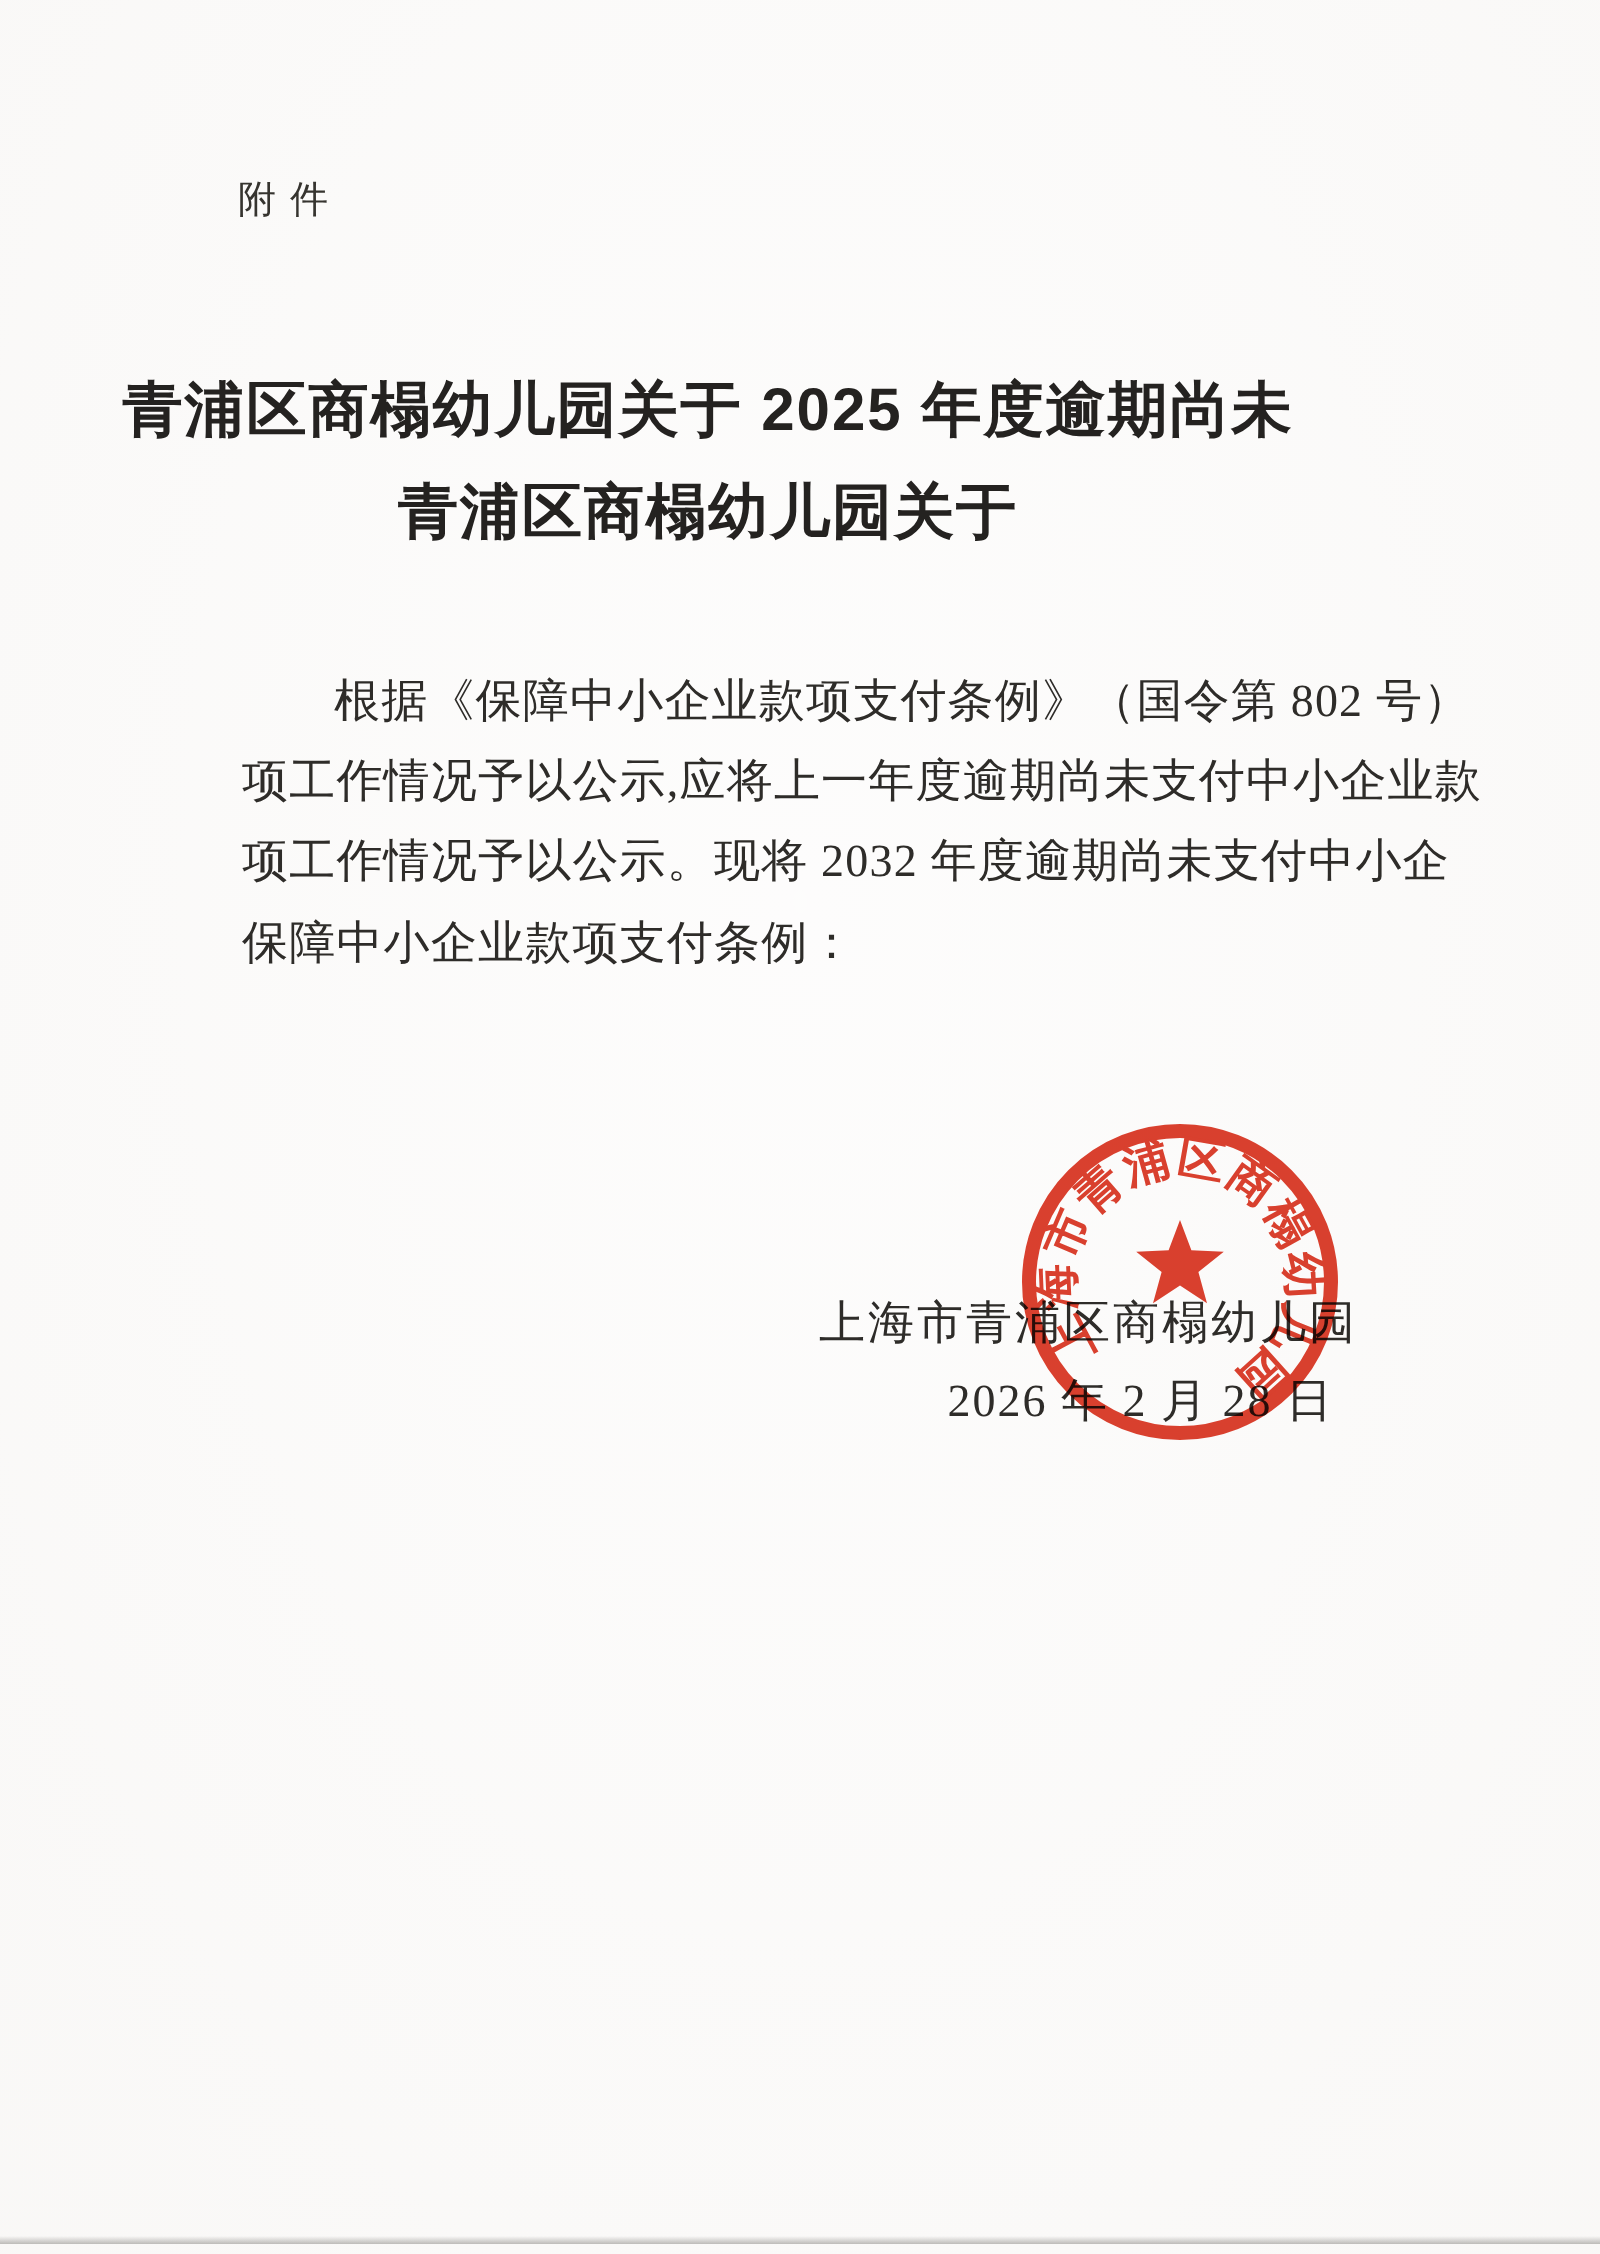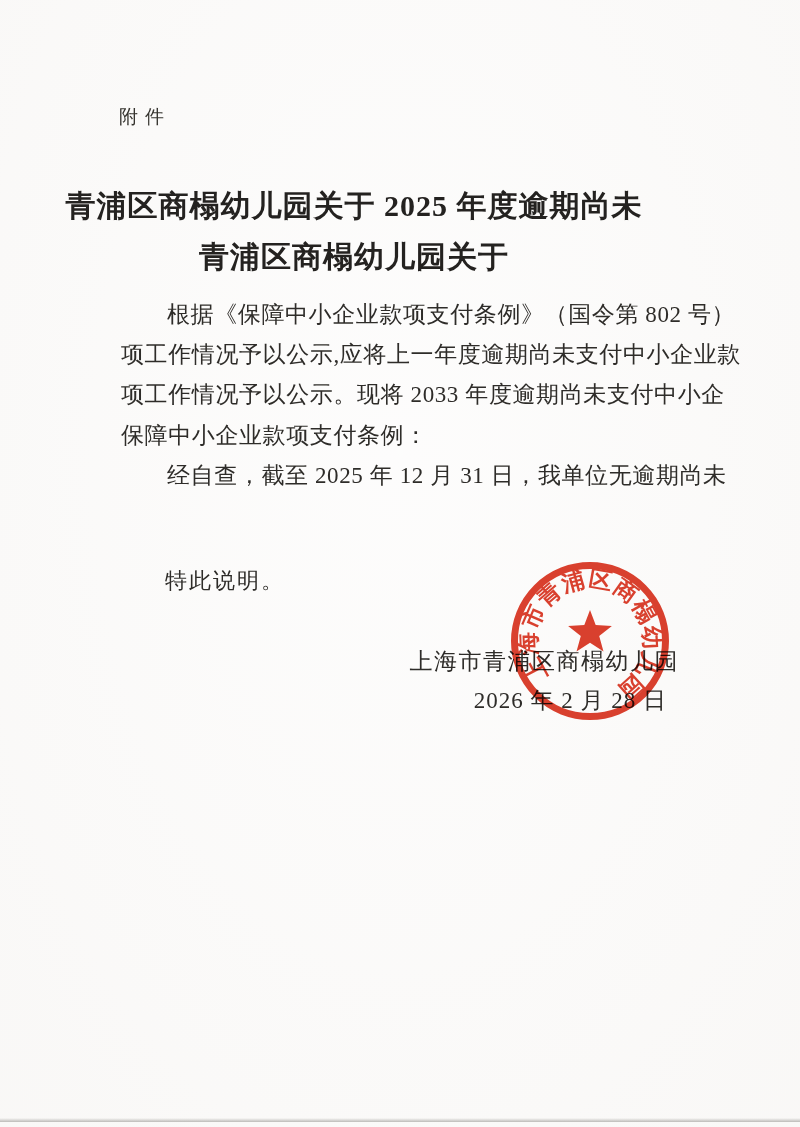--- a/index.html
+++ b/index.html
@@ -21,52 +21,52 @@
   .page {
     position: absolute;
     inset: 0;
     background:
       radial-gradient(ellipse at 50% 40%, rgba(255,255,255,.5), rgba(240,238,235,.18)),
       var(--paper);
   }
   .attachment-label {
     position: absolute;
     left: 119px;
-    top: 104px;
+    top: 87px;
     font-size: 19px;
     letter-spacing: 7px;
     color: #36342f;
   }
   .doc-title {
     position: absolute;
     left: 0;
     top: 180px;
     width: 708px;
     text-align: center;
-    font-family: Liberation Serif, serif;
+    font-family: Liberation Sans, sans-serif;
     font-weight: bold;
     font-size: 30px;
     line-height: 51px;
     color: #242220;
     letter-spacing: 1px;
   }
   .doc-body {
     position: absolute;
     left: 121px;
     top: 295px;
     width: 590px;
     font-size: 23px;
     color: var(--ink);
   }
   .body-line {
     line-height: 40.2px;
     letter-spacing: 0.6px;
     white-space: nowrap;
   }
-  .body-line.indent { text-indent: 2em; }
+  .body-line.indent { text-indent: 2em; margin-top: 36px; }
   .closing-line {
     position: absolute;
     left: 121px;
     top: 566px;
     font-size: 22px;
     text-indent: 2em;
     letter-spacing: 2px;
     color: var(--ink);
   }
   .signature-org {
@@ -121,26 +121,24 @@
   <div class="attachment-label">附件</div>
 
   <div class="doc-title">
     <div>青浦区商榻幼儿园关于 2025 年度逾期尚未</div>
     <div>青浦区商榻幼儿园关于</div>
   </div>
 
   <div class="doc-body">
       <div class="body-line indent">根据《保障中小企业款项支付条例》（国令第 802 号）</div>
       <div class="body-line">项工作情况予以公示,应将上一年度逾期尚未支付中小企业款</div>
-      <div class="body-line">项工作情况予以公示。现将 2033 年度逾期尚未支付中小企</div>
+      <div class="body-line">项工作情况予以公示。现将 2032 年度逾期尚未支付中小企</div>
       <div class="body-line">保障中小企业款项支付条例：</div>
-      <div class="body-line indent">经自查，截至 2025 年 12 月 31 日，我单位无逾期尚未</div>
     </div>
 
-  <div class="closing-line">特此说明。</div>
 
   <div class="signature-org">上海市青浦区商榻幼儿园</div>
 
   <div class="signature-date">2026 年 2 月 28 日</div>
 
   <div class="seal">
     <svg viewBox="-87 -87 174 174" xmlns="http://www.w3.org/2000/svg">
       <circle cx="0" cy="0" r="75.5" fill="none" stroke="currentColor" stroke-width="7"></circle>
       <polygon fill="currentColor" points="0,-31 5.7,-15.9 21.9,-15.1 9.2,-5 13.5,10.6 0,1.7 -13.5,10.6 -9.2,-5 -21.9,-15.1 -5.7,-15.9"></polygon>
       <g>

